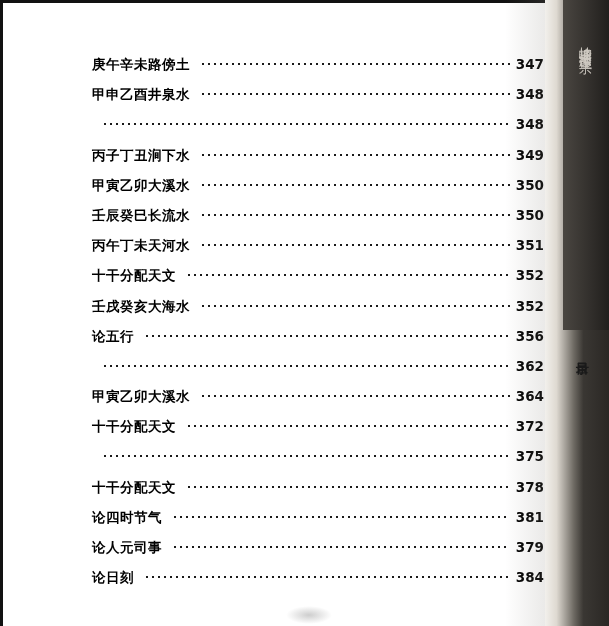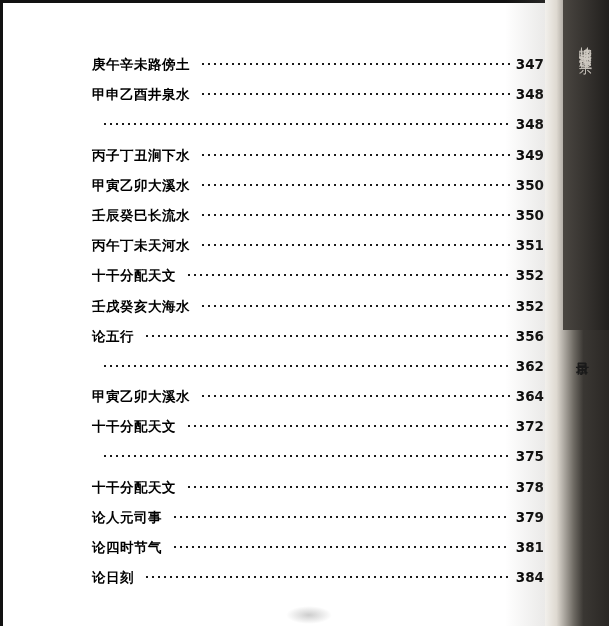--- a/index.html
+++ b/index.html
@@ -224,28 +224,28 @@
       <div class="toc-row">
         <span class="toc-dots"></span>
         <span class="toc-page">375</span>
       </div>
       <div class="toc-row">
         <span class="toc-title">十干分配天文</span>
         <span class="toc-dots"></span>
         <span class="toc-page">378</span>
       </div>
       <div class="toc-row">
+        <span class="toc-title">论四时节气</span>
+        <span class="toc-dots"></span>
+        <span class="toc-page">381</span>
+      </div>
+      <div class="toc-row">
         <span class="toc-title">论人元司事</span>
         <span class="toc-dots"></span>
         <span class="toc-page">379</span>
-      </div>
-      <div class="toc-row">
-        <span class="toc-title">论四时节气</span>
-        <span class="toc-dots"></span>
-        <span class="toc-page">381</span>
       </div>
       <div class="toc-row">
         <span class="toc-title">论日刻</span>
         <span class="toc-dots"></span>
         <span class="toc-page">384</span>
       </div>
     </div>
 
   <div class="gutter-shade"></div>
 

